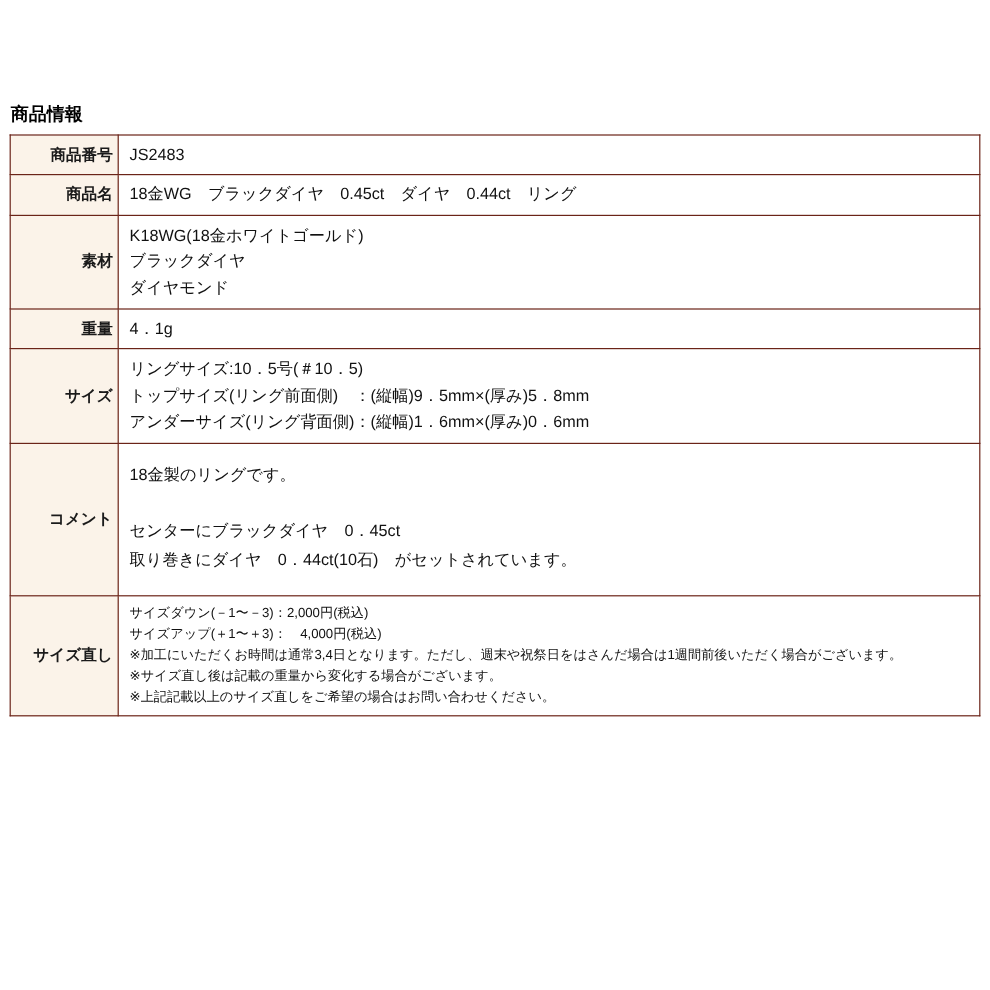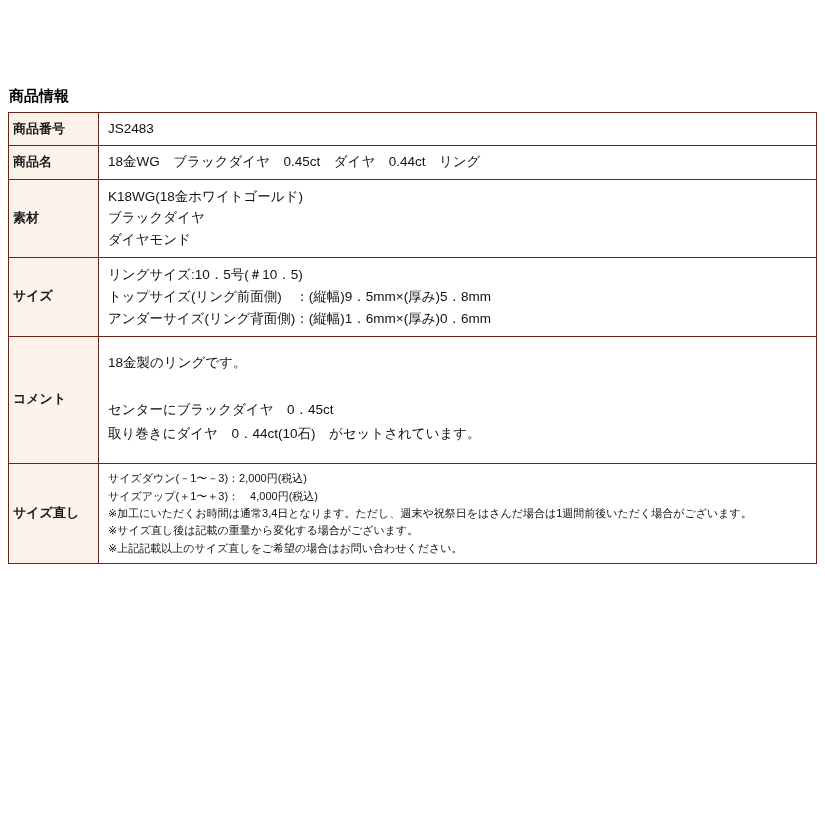--- a/index.html
+++ b/index.html
@@ -46,21 +46,21 @@
     border-bottom: 1px solid #6b2418;
   }
   .info-table tr:last-child { border-bottom: none; }
   .info-table td {
     border: 1px solid #6b2418;
     padding: 0;
     vertical-align: middle;
   }
   td.row-label {
     background: #fbf3e9;
-    text-align: left;
+    text-align: right;
     font-weight: bold;
     font-size: 13px;
     color: #1a1a1a;
     padding: 6px 4px;
     line-height: 1.3;
     white-space: nowrap;
   }
   td.row-value {
     background: #ffffff;
     text-align: left;
@@ -100,20 +100,24 @@
         <td class="row-value tight">18金WG　ブラックダイヤ　0.45ct　ダイヤ　0.44ct　リング</td>
       </tr>
 
       <tr>
         <td class="row-label">素材</td>
         <td class="row-value">K18WG(18金ホワイトゴールド)
 ブラックダイヤ
 ダイヤモンド</td>
       </tr>
 
+      <tr>
+        <td class="row-label">重量</td>
+        <td class="row-value tight">4．1g</td>
+      </tr>
 
       <tr>
         <td class="row-label">サイズ</td>
         <td class="row-value">リングサイズ:10．5号(＃10．5)
 トップサイズ(リング前面側)　：(縦幅)9．5mm×(厚み)5．8mm
 アンダーサイズ(リング背面側)：(縦幅)1．6mm×(厚み)0．6mm</td>
       </tr>
 
 
 

